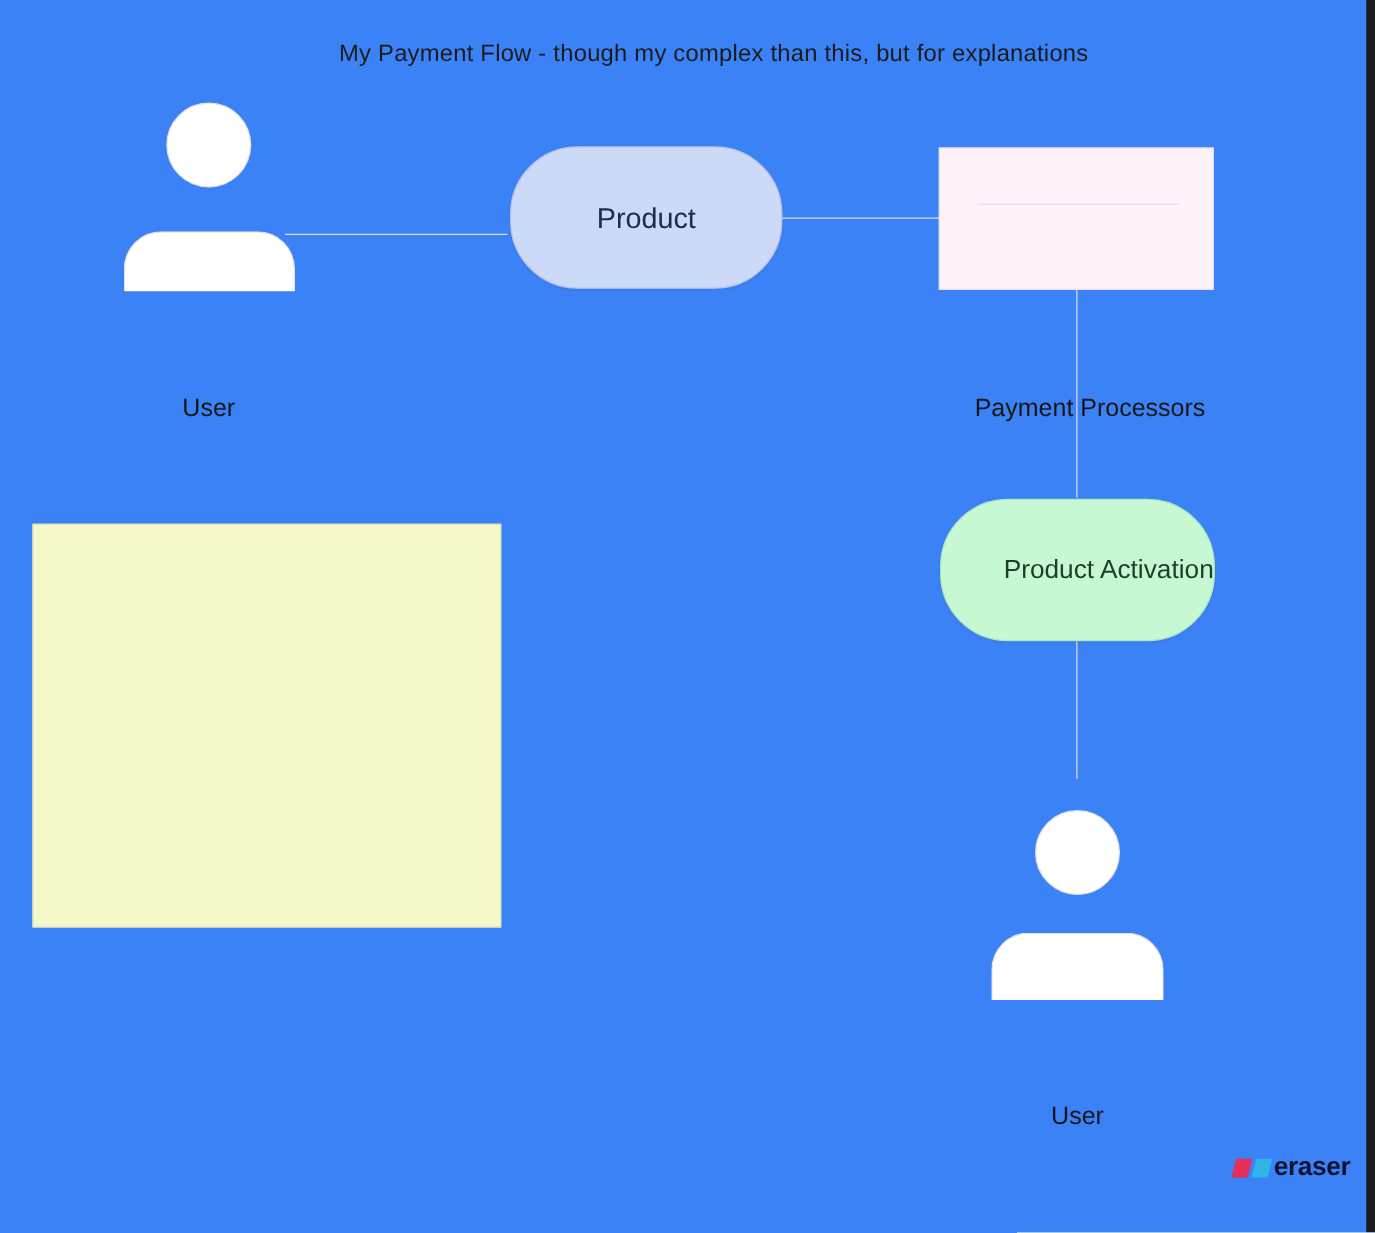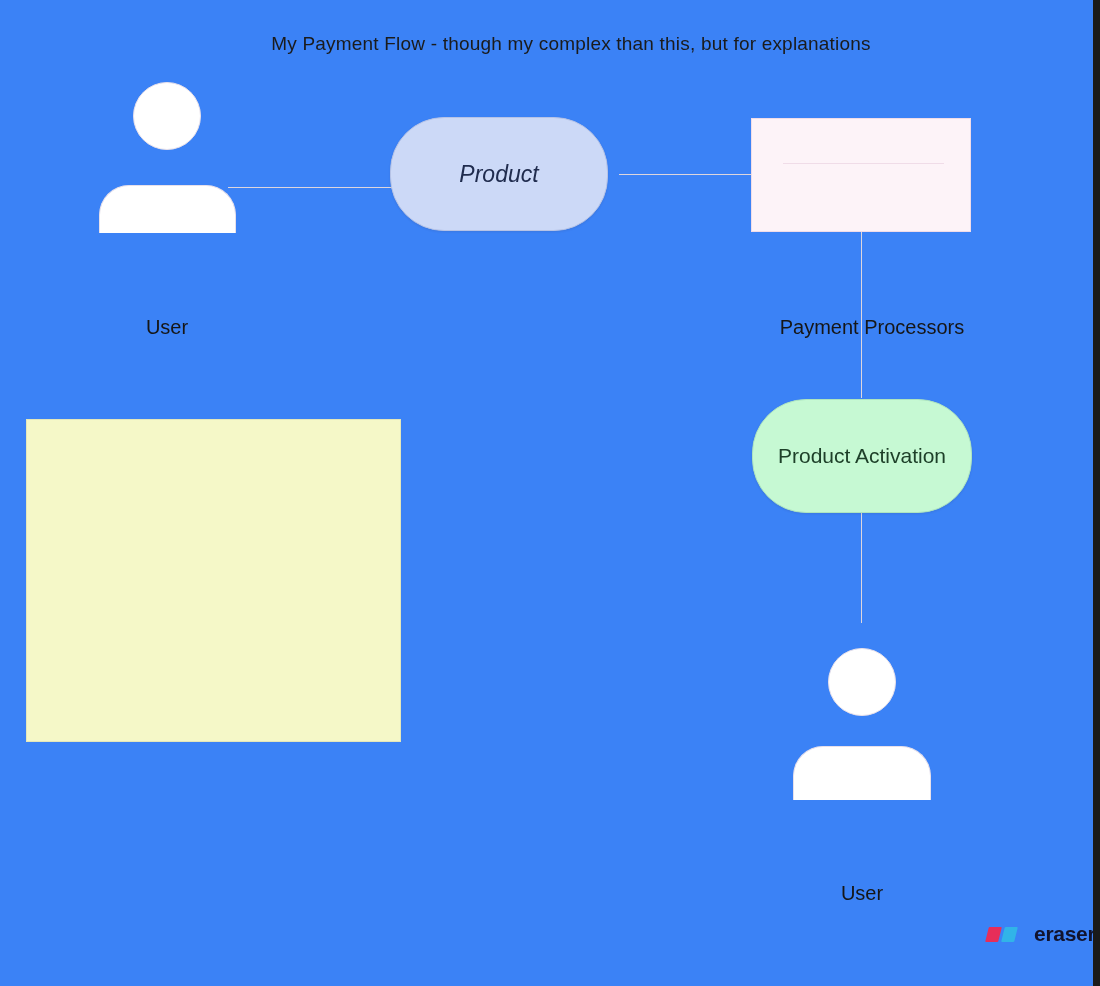--- a/index.html
+++ b/index.html
@@ -69,22 +69,22 @@
 
   
   .stadium {
     position: absolute;
     display: flex; align-items: center; justify-content: center;
     border-radius: 54px;
     border: 1px solid transparent;
     box-shadow: 0 1px 2px rgba(60,60,90,0.12);
   }
   .stadium .stadium-text { font-size: 23px; }
-  .node-product { left: 390px; top: 117px; width: 218px; height: 114px; font-style: italic; }
-  .node-activation { left: 752px; top: 399px; width: 220px; height: 114px; }
+  .node-product { left: 408px; top: 117px; width: 218px; height: 114px; }
+  .node-activation { left: 752px; top: 399px; width: 220px; height: 114px; justify-content: flex-end; }
   .node-activation .stadium-text { font-size: 21px; }
 
   
   .payment-box {
     position: absolute;
     left: 751px; top: 118px; width: 220px; height: 114px;
     border: 1px solid transparent;
   }
   .payment-card {
     position: absolute;
@@ -101,21 +101,21 @@
   .sticky-note {
     position: absolute;
     left: 26px; top: 419px; width: 375px; height: 323px;
     border: 1px solid transparent;
   }
 
   
   .logo {
     position: absolute;
     left: 987px; top: 922px;
-    display: flex; align-items: center; gap: 18px;
+    display: flex; align-items: center; gap: 3px;
     cursor: pointer;
   }
   .logo-icon { display: flex; gap: 3px; }
   .logo-icon .para {
     display: inline-block;
     width: 13px; height: 15px;
     transform: skewX(-14deg);
     border-radius: 1px;
   }
   .logo-text {

